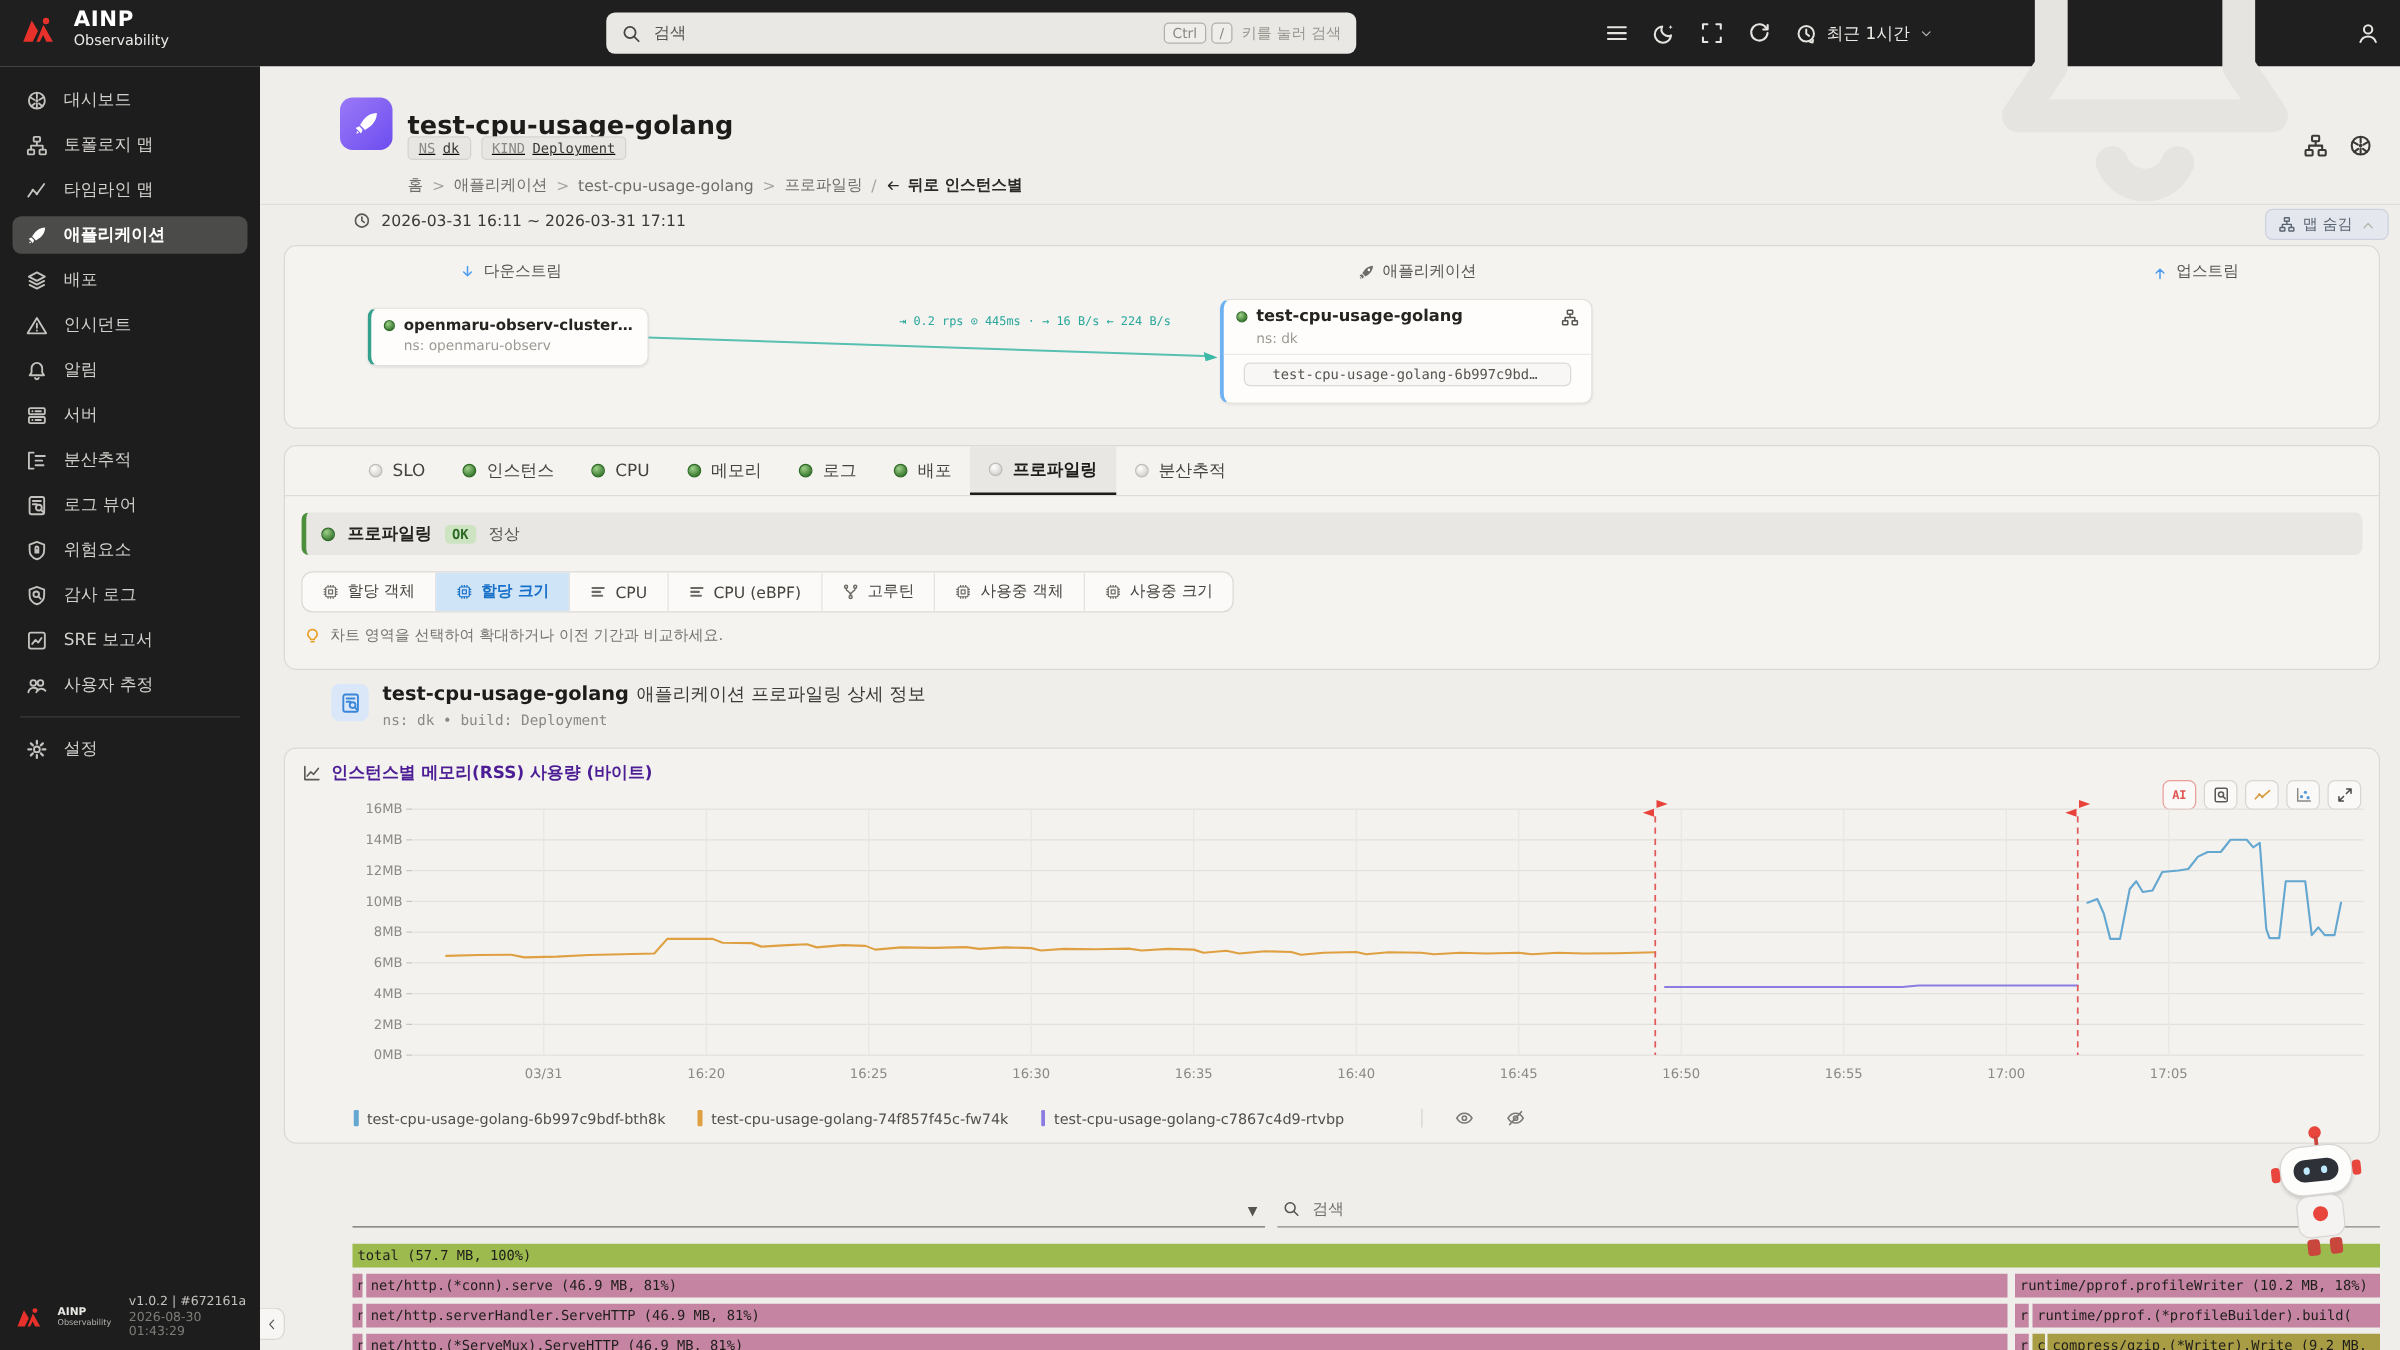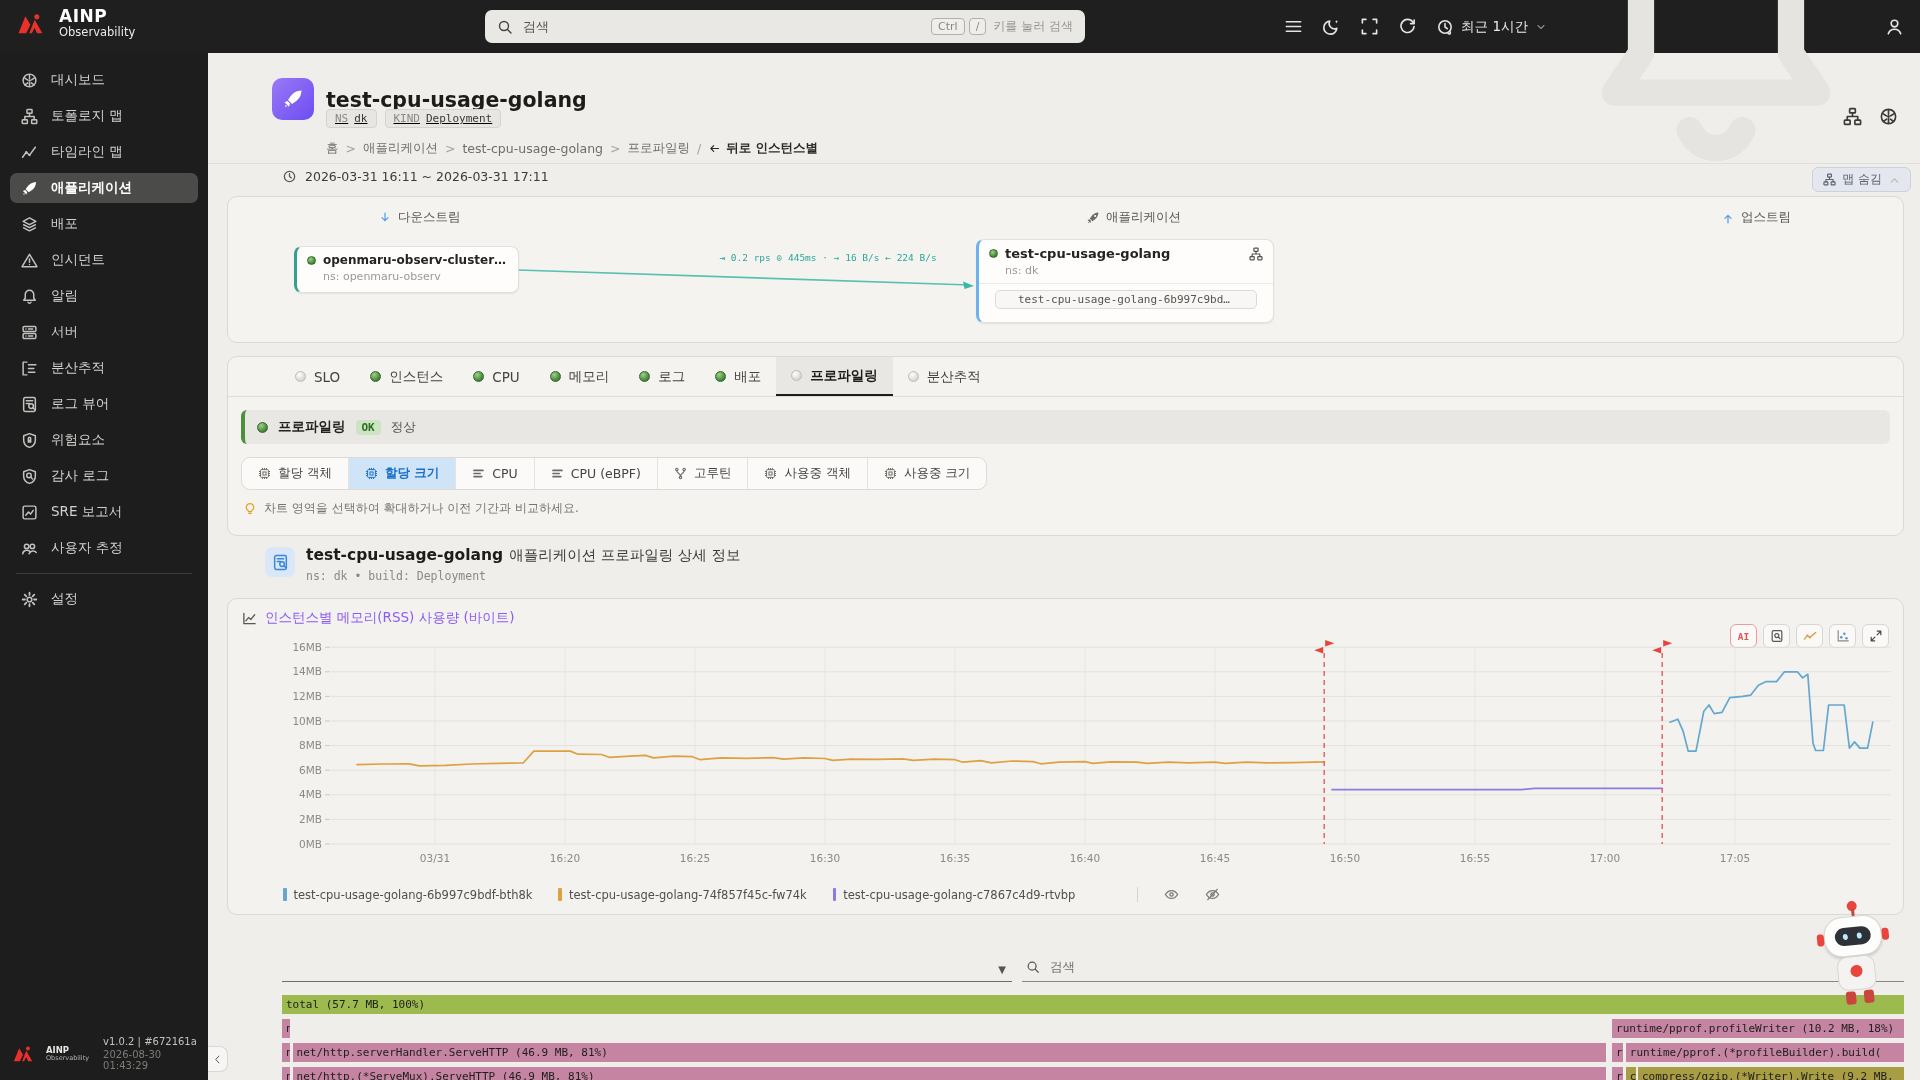--- a/index.html
+++ b/index.html
@@ -117,21 +117,21 @@
   .detail-icon svg{width:17px;height:17px;}
   .detail-title{position:absolute;left:98px;top:493px;font-size:14.5px;color:#3c3b36;}
   .detail-title b{font-size:15.5px;color:#1d1c1a;margin-right:6px;}
   .detail-sub{position:absolute;left:98px;top:516px;font-family:"DejaVu Sans Mono","Liberation Mono",monospace;
     font-size:11.5px;color:#8b8983;}
   
   .chart-card{position:absolute;left:19px;top:545px;width:1677px;height:317px;background:#f3f2ef;
     border:1px solid #dbd9d5;border-radius:10px;}
   .chart-head{height:38px;display:flex;align-items:center;padding:0 14px;gap:8px;}
   .chart-head svg.cic{width:15px;height:15px;color:#5a5955;}
-  .chart-title{font-size:13.5px;font-weight:normal;color:#8b5cf6;}
+  .chart-title{font-size:13.5px;font-weight:bold;color:#4c1d95;}
   .chart-tools{margin-left:auto;display:flex;gap:6px;}
   .tool{width:27px;height:24px;border:1px solid #d8d6d2;border-radius:6px;background:#faf9f7;display:flex;
     align-items:center;justify-content:center;cursor:pointer;margin-top:36px;}
   .tool svg{width:14px;height:14px;}
   .tool.ai{border-color:#e89f9b;color:#e05550;font-size:9.5px;font-weight:bold;font-family:"DejaVu Sans Mono",monospace;}
   .legend-row{position:absolute;left:55px;top:288px;display:flex;align-items:center;gap:26px;}
   .leg{display:flex;align-items:center;gap:7px;font-size:11.5px;color:#504f4a;cursor:pointer;}
   .leg i{width:3.5px;height:13px;border-radius:1px;display:block;}
   .leg-div{width:1px;height:15px;background:#d5d3cf;margin-left:36px;}
   .leg-ic{width:15px;height:15px;color:#7b7975;cursor:pointer;}
@@ -503,21 +503,21 @@
           <path d="M4 10l4-4 4 4"></path>
         </svg>
       </span>
   </div>
 
   <section class="topo-card">
     <svg class="edge-svg" width="1675" height="145">
       <line x1="290" y1="73" x2="742" y2="88" stroke="#3cb8a6" stroke-width="1.6" opacity="0.85"></line>
       <polygon points="746,89 735,84.5 736.5,92" fill="#3cb8a6"></polygon>
     </svg>
-    <div class="topo-label" style="left:150px">
+    <div class="topo-label" style="left:139px">
       <span class="arrow-blue">
           <svg viewBox="0 0 16 16" fill="none" stroke="currentColor" stroke-width="1.4" stroke-linecap="round" stroke-linejoin="round" width="100%" height="100%">
             <path d="M8 2.5v8.5M4.5 7.5L8 11l3.5-3.5"></path>
           </svg>
         </span>
       <span>다운스트림</span>
     </div>
     <div class="topo-label" style="left:858px">
       <span style="color:#6f6d68">
           <svg viewBox="0 0 16 16" width="100%" height="100%">
@@ -849,20 +849,21 @@
         </svg>
       </span>
     <input class="fl-input" placeholder="검색" style="">
   </div>
   <div class="flame" id="flame-rows">
       <div class="frow">
         <div class="fseg" style="left: 0%; width: 100%; background: rgb(157, 186, 78);">total (57.7 MB, 100%)</div>
       </div>
       <div class="frow">
         <div class="fseg" style="left: 0%; width: 0.5%; background: rgb(196, 132, 162);">n</div>
+        <div class="fseg" style="left: 0.65%; width: 81%; background: rgb(196, 132, 162);">net/http.(*conn).serve (46.9 MB, 81%)</div>
         <div class="fseg" style="left: 82%; width: 18%; background: rgb(196, 132, 162);">runtime/pprof.profileWriter (10.2 MB, 18%)</div>
       </div>
       <div class="frow">
         <div class="fseg" style="left: 0%; width: 0.5%; background: rgb(196, 132, 162);">n</div>
         <div class="fseg" style="left: 0.65%; width: 81%; background: rgb(196, 132, 162);">net/http.serverHandler.ServeHTTP (46.9 MB, 81%)</div>
         <div class="fseg" style="left: 82%; width: 0.7%; background: rgb(196, 132, 162);">r</div>
         <div class="fseg" style="left: 82.85%; width: 17.15%; background: rgb(196, 132, 162);">runtime/pprof.(*profileBuilder).build(</div>
       </div>
       <div class="frow">
         <div class="fseg" style="left: 0%; width: 0.5%; background: rgb(196, 132, 162);">n</div>

